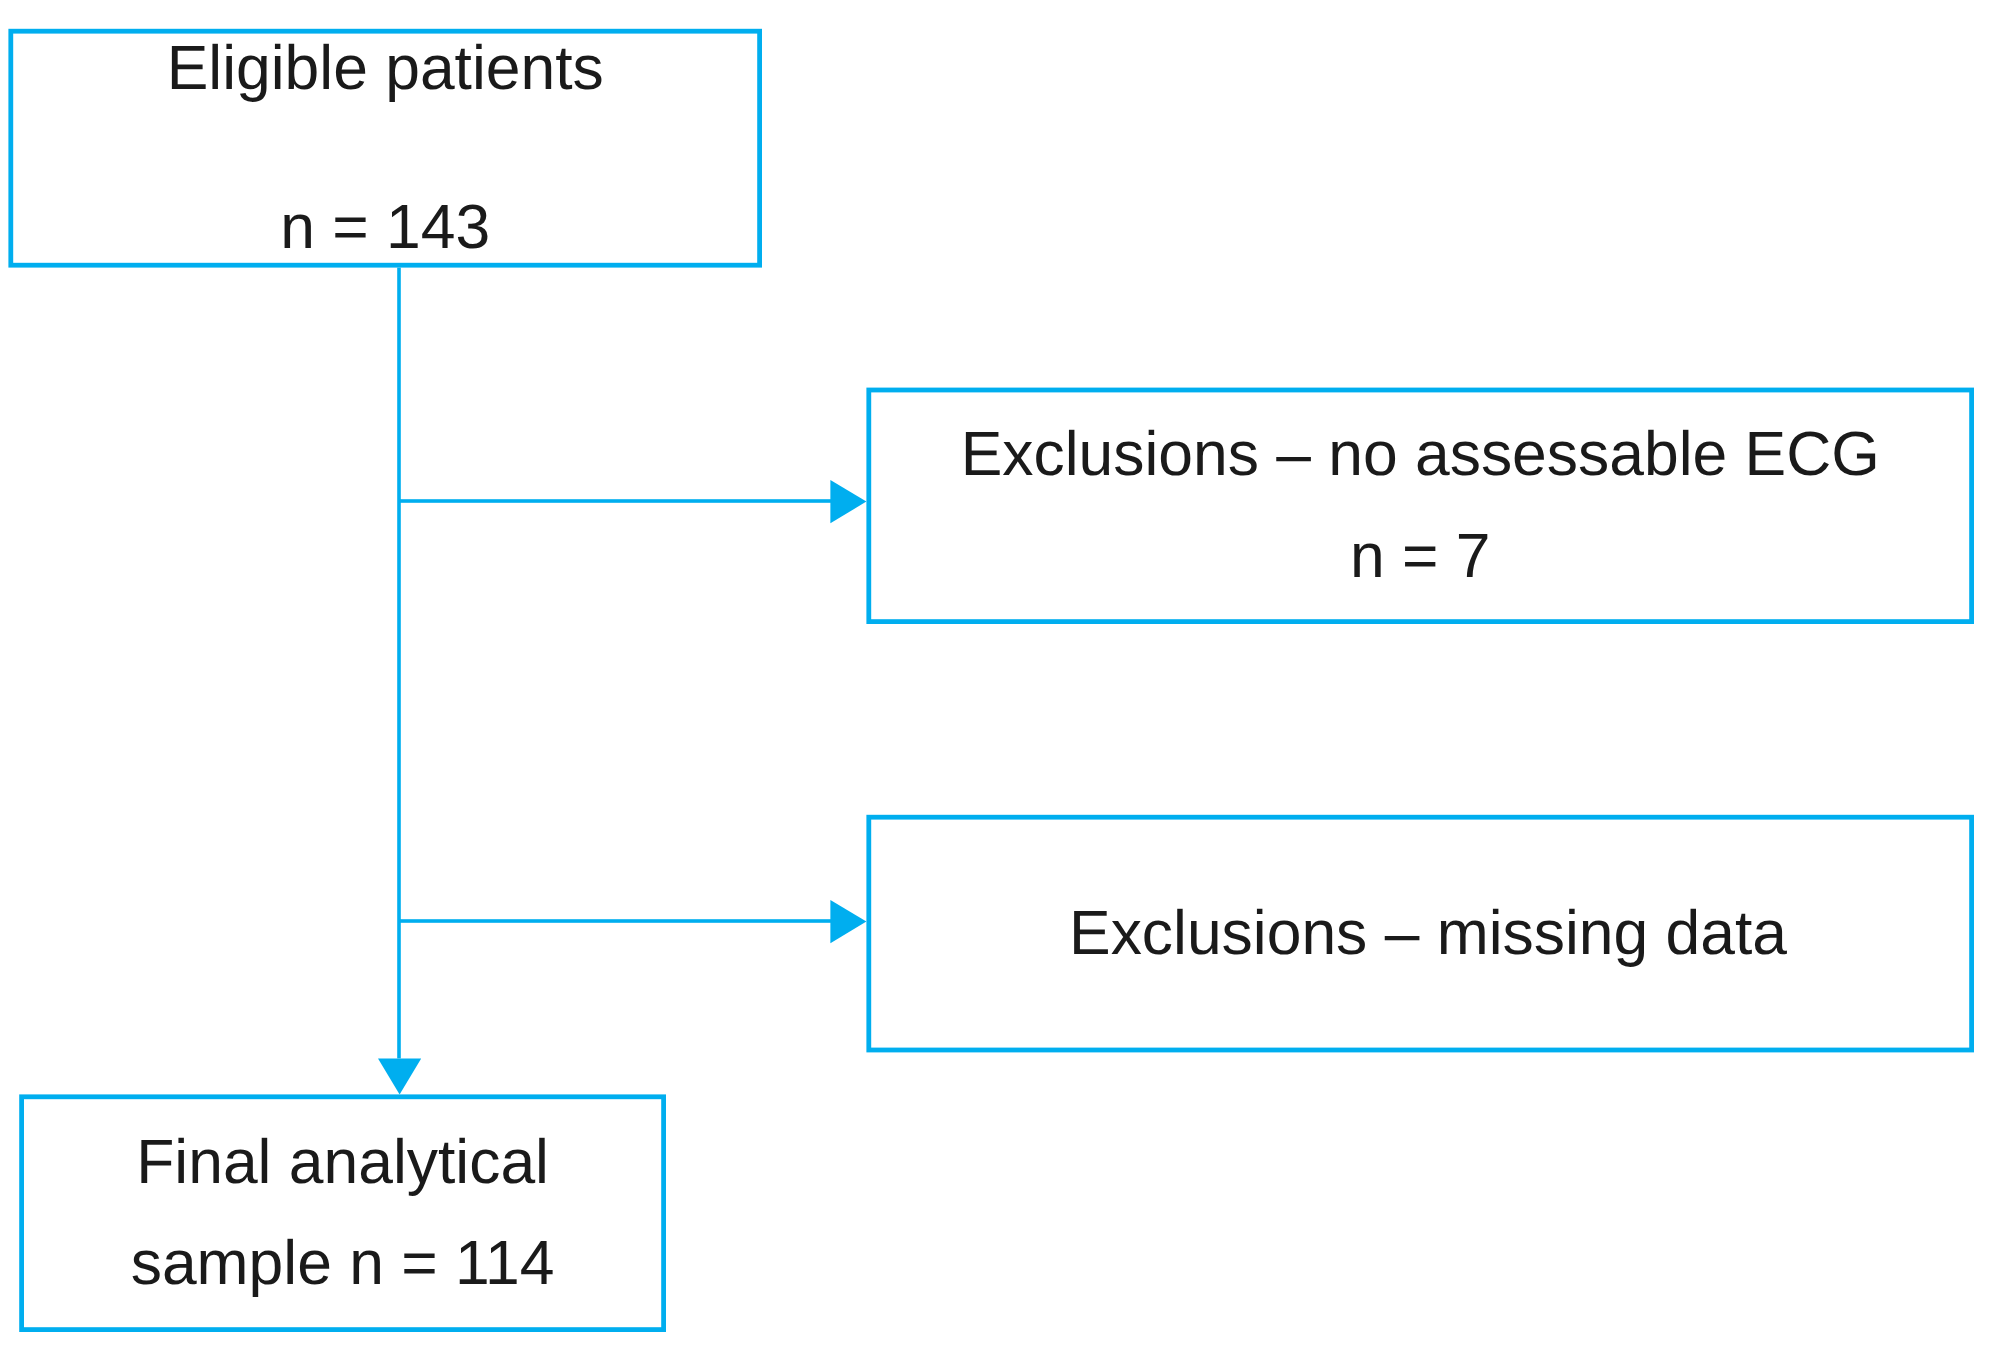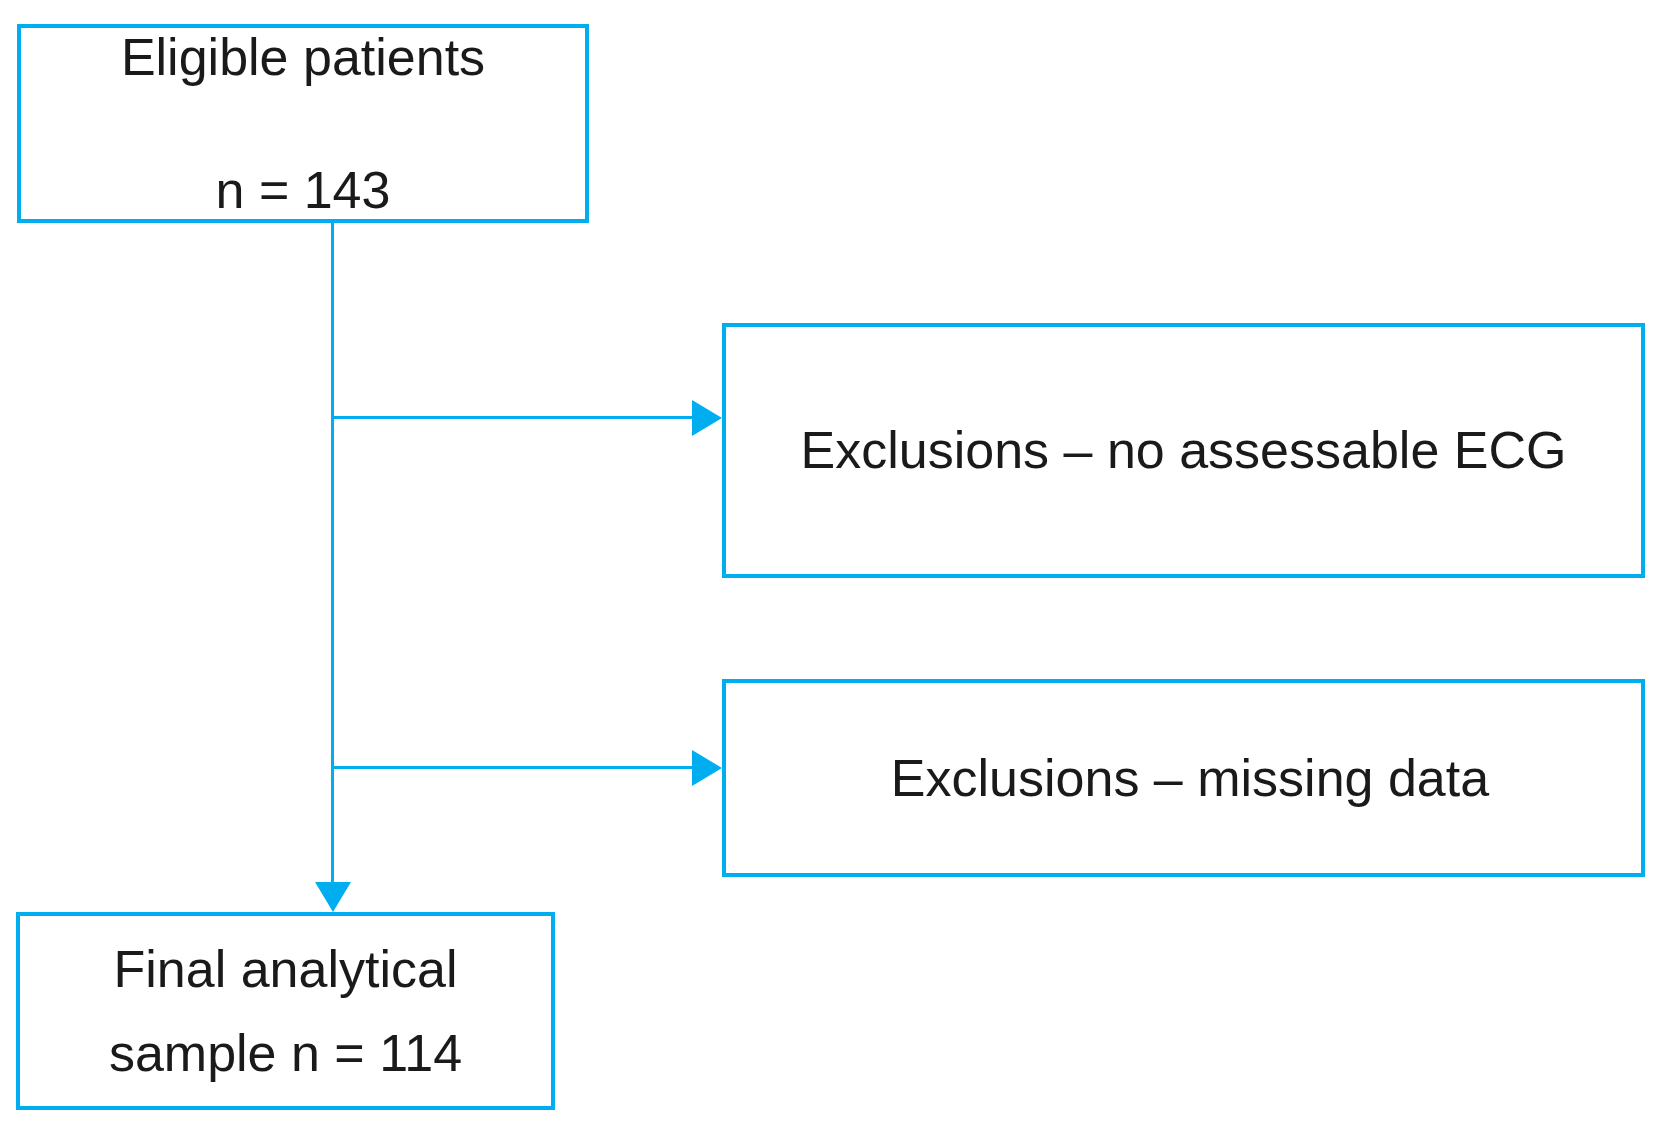--- a/index.html
+++ b/index.html
@@ -24,22 +24,22 @@
     flex-direction: column;
     align-items: center;
     justify-content: center;
     text-align: center;
     color: #1a1a1a;
     font-size: 52px;
     line-height: 1.62;
     font-weight: 400;
     white-space: nowrap;
   }
-  #box-eligible { left: 17px;  top: 24px;  width: 572px; height: 199px; gap: 48px; }
-  #box-no-ecg   { left: 722px; top: 323px; width: 923px; height: 255px; }
+  #box-eligible { left: 7px;  top: 24px;  width: 628px; height: 199px; gap: 48px; }
+  #box-no-ecg   { left: 722px; top: 323px; width: 923px; height: 197px; }
   #box-missing  { left: 722px; top: 679px; width: 923px; height: 198px; padding-left: 13px; }
   #box-final    { left: 16px;  top: 912px; width: 539px; height: 198px; }
 
   .connector {
     position: absolute;
     background: #00AEEF;
   }
   #vline { left: 331px; top: 223px; width: 3px;  height: 659px; }
   #hline-1 { left: 333px; top: 416px; width: 360px; height: 3px; }
   #hline-2 { left: 333px; top: 766px; width: 360px; height: 3px; }
@@ -68,20 +68,21 @@
 
 <div class="canvas">
 
   <div class="flow-box" id="box-eligible">
     <span>Eligible patients</span>
     <span>n = 143</span>
   </div>
 
   <div class="flow-box" id="box-no-ecg">
     <span>Exclusions – no assessable ECG</span>
+    <span>n = 7</span>
   </div>
 
   <div class="flow-box" id="box-missing">
     <span>Exclusions – missing data</span>
   </div>
 
   <div class="flow-box" id="box-final">
     <span>Final analytical</span>
     <span>sample n = 114</span>
   </div>

